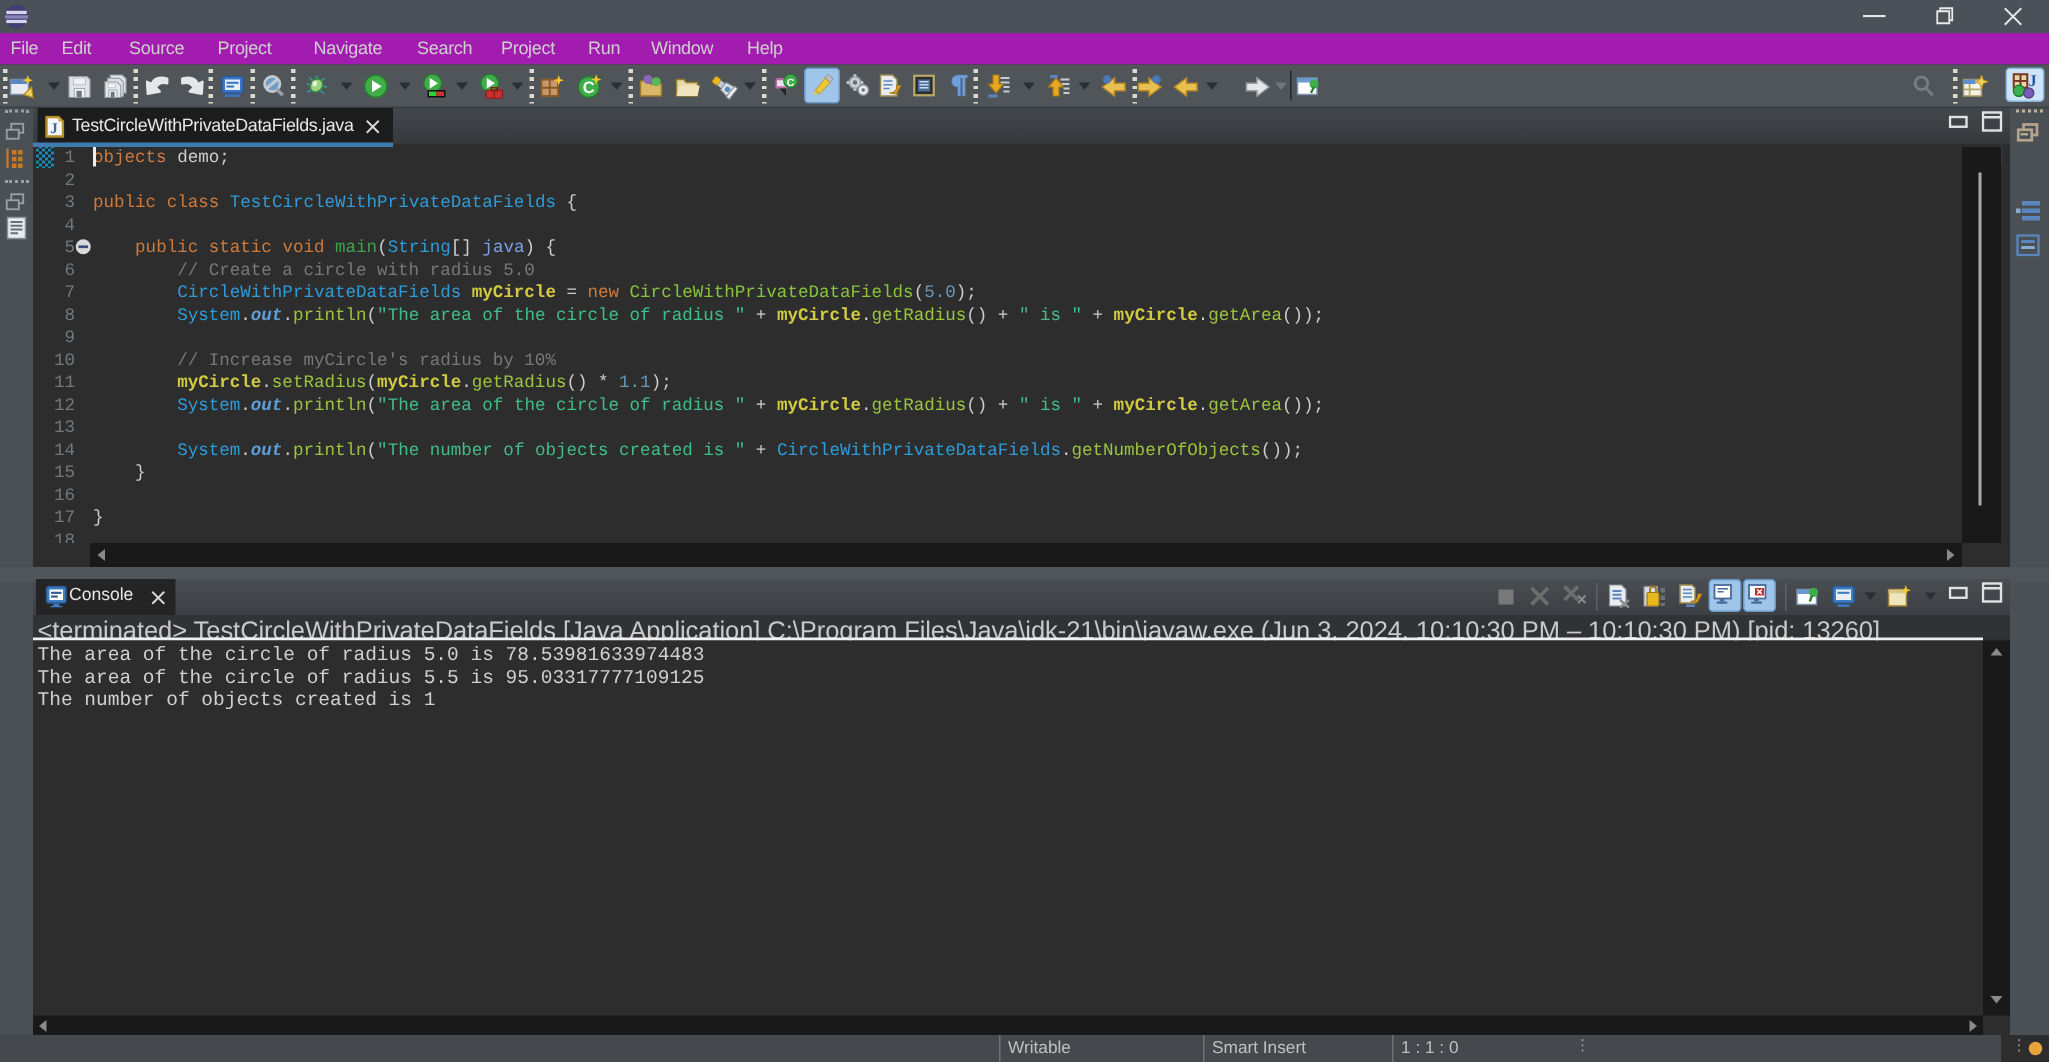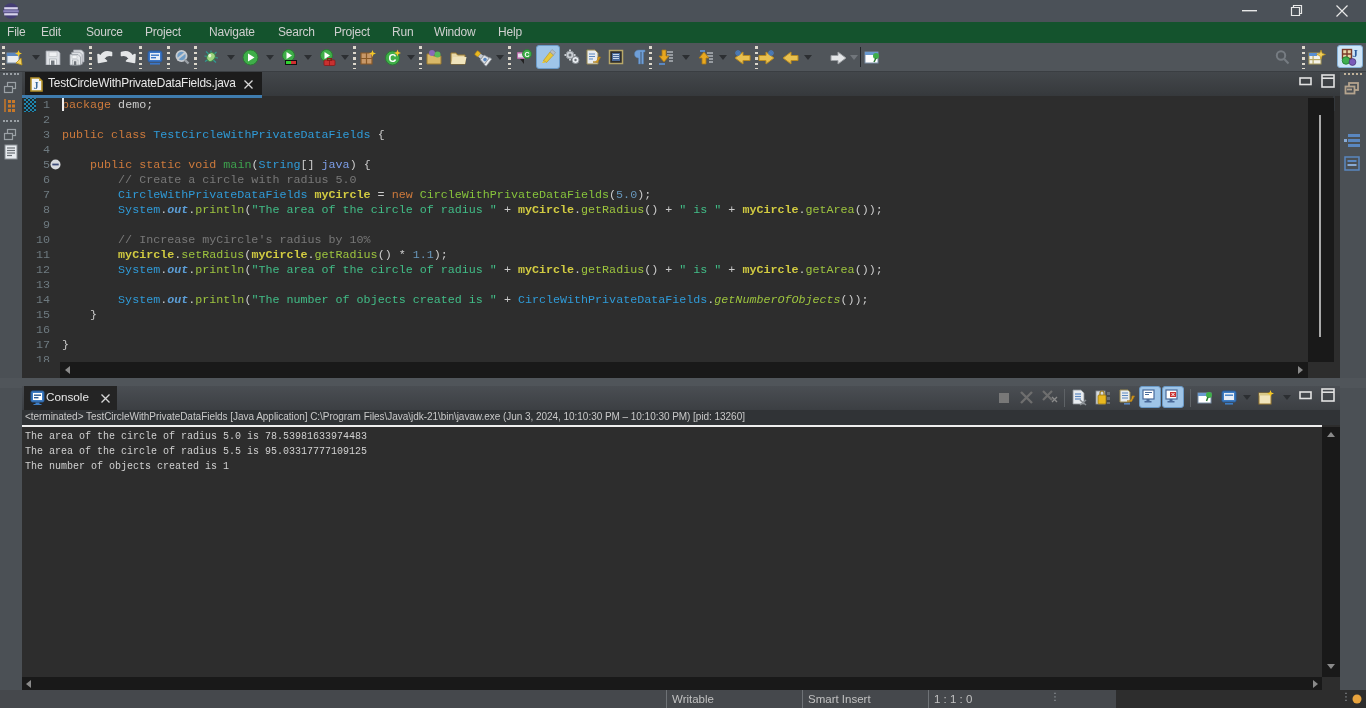--- a/index.html
+++ b/index.html
@@ -1,21 +1,21 @@
 <!DOCTYPE html>
 <html><head>
 <meta charset="utf-8">
 <style>
   * { margin:0; padding:0; box-sizing:border-box; }
   html,body { width:1366px; height:708px; overflow:hidden; background:#2d2d2d;
     font-family:"Liberation Sans", sans-serif; }
   .abs { position:absolute; }
   #titlebar { position:absolute; left:0; top:0; width:1366px; height:22px; background:#4b5158; }
   #title-text { position:absolute; left:22px; top:3px; font-size:12.2px; color:#e4e4e4; letter-spacing:-0.2px; }
-  #menubar { position:absolute; left:0; top:22px; width:1366px; height:21px; background:#14532d; }
+  #menubar { position:absolute; left:0; top:22px; width:1366px; height:21px; background:#a21caf; }
   .menu { position:absolute; top:3px; font-size:12px; color:#cfcfcf; letter-spacing:-0.2px; }
   #toolbar { position:absolute; left:0; top:43px; width:1366px; height:29px; background:#50555a; }
   .tbi { position:absolute; top:6px; }
   .caret { position:absolute; width:0; height:0; border-left:4px solid transparent; border-right:4px solid transparent; border-top:5px solid #2c2f32; top:12px; }
   .caret.dis { border-top-color:#71767b; }
   .dotsep { position:absolute; top:3px; height:23px; width:2.5px; background:repeating-linear-gradient(#ddd8cc 0 2.5px, rgba(0,0,0,0) 2.5px 5.5px); }
   .linesep { position:absolute; top:4px; height:20px; width:1px; background:#23262a; }
 
   #leftstrip { position:absolute; left:0; top:72px; width:22px; height:618px; background:#4b5055; }
   #rightstrip { position:absolute; left:1340px; top:72px; width:26px; height:618px; background:#4b5055; }
@@ -32,39 +32,39 @@
   .k { color:#ce7a3c; } 
   .t { color:#2f9bd8; } 
   .m { color:#9dc43e; } 
   .cns { color:#87c43c; } 
   .v { color:#d2cb41; font-weight:bold; } 
   .pr { color:#7d9ee8; } 
   .s { color:#41bd87; } 
   .n { color:#6897bb; } 
   .cm { color:#787878; } 
   .ou { color:#5c9fd8; font-weight:bold; font-style:italic; }
-  .sm { color:#9dc43e; font-style:italic; }
+  .sm { color:#9dc43e; }
   .mn { color:#3ea24e; } 
 
   #ed-vscroll { position:absolute; left:1308px; top:98px; width:26px; height:264px; background:#191919; }
   #ed-vthumb { position:absolute; left:11px; top:17px; width:2px; height:222px; background:#a9a9a9; }
   #ed-hscroll { position:absolute; left:60px; top:362px; width:1248px; height:16px; background:#191919; }
   #sash { position:absolute; left:0px; top:378px; width:1366px; height:10px; background:#50555a; }
 
   #ctabrow { position:absolute; left:22px; top:386px; width:1318px; height:24px; background:linear-gradient(#4a4e53,#3c3f43); }
   #ctab { position:absolute; left:2px; top:0px; width:93px; height:24px; background:#242424; }
   #ctab-text { position:absolute; left:24px; top:4px; font-size:11.7px; color:#e8e8e8; }
-  #termline { position:absolute; left:22px; top:410px; width:1318px; height:15px; background:#303336; color:#c9c9c9; font-size:10px; letter-spacing:-0.04px; }
+  #termline { position:absolute; left:22px; top:410px; width:1318px; height:15px; background:#303336; color:#c9c9c9; font-size:17px; letter-spacing:-0.04px; }
   #whiteline { position:absolute; left:22px; top:425px; width:1300px; height:2px; background:#efefef; }
   #consoleout { position:absolute; left:22px; top:427px; width:1300px; height:250px; background:#2d2d2d; color:#d0d0d0; }
   #consoleout pre { position:absolute; left:3px; top:2px; }
   #con-vscroll { position:absolute; left:1322px; top:427px; width:18px; height:250px; background:#191919; }
   #con-hscroll { position:absolute; left:22px; top:677px; width:1300px; height:13px; background:#191919; }
 
-  #statusbar { position:absolute; left:0; top:690px; width:1116px; height:18px; background:#45484c; color:#c0c0c0; font-size:11.5px; }
+  #statusbar { position:absolute; left:0; top:690px; width:1334px; height:18px; background:#45484c; color:#c0c0c0; font-size:11.5px; }
   .sbsep { position:absolute; top:0px; width:1px; height:18px; background:#6e7276; }
   .arrow-l { width:0;height:0;border-top:4px solid transparent;border-bottom:4px solid transparent;border-right:5px solid #8a8a8a; position:absolute; }
   .arrow-r { width:0;height:0;border-top:4px solid transparent;border-bottom:4px solid transparent;border-left:5px solid #8a8a8a; position:absolute; }
   .arrow-u { width:0;height:0;border-left:4px solid transparent;border-right:4px solid transparent;border-bottom:5px solid #8a8a8a; position:absolute; }
   .arrow-d { width:0;height:0;border-left:4px solid transparent;border-right:4px solid transparent;border-top:5px solid #8a8a8a; position:absolute; }
 </style>
 </head>
 <body>
 <div id="titlebar">
   <svg class="abs" style="left:3px;top:3px" width="16" height="16" viewBox="0 0 16 16">
@@ -455,21 +455,21 @@
 9
 10
 11
 12
 13
 14
 15
 16
 17
 18</pre>
-  <pre id="code" class="mono"><span class="k">package</span> demo;
+  <pre id="code" class="mono"><span class="k">objects</span> demo;
 
 <span class="k">public</span> <span class="k">class</span> <span class="t">TestCircleWithPrivateDataFields</span> {
 
     <span class="k">public</span> <span class="k">static</span> <span class="k">void</span> <span class="mn">main</span>(<span class="t">String</span>[] <span class="pr">java</span>) {
         <span class="cm">// Create a circle with radius 5.0</span>
         <span class="t">CircleWithPrivateDataFields</span> <span class="v">myCircle</span> = <span class="k">new</span> <span class="cns">CircleWithPrivateDataFields</span>(<span class="n">5.0</span>);
         <span class="t">System</span>.<span class="ou">out</span>.<span class="m">println</span>(<span class="s">"The area of the circle of radius "</span> + <span class="v">myCircle</span>.<span class="m">getRadius</span>() + <span class="s">" is "</span> + <span class="v">myCircle</span>.<span class="m">getArea</span>());
 
         <span class="cm">// Increase myCircle's radius by 10%</span>
         <span class="v">myCircle</span>.<span class="m">setRadius</span>(<span class="v">myCircle</span>.<span class="m">getRadius</span>() * <span class="n">1.1</span>);
@@ -597,21 +597,21 @@
   <svg class="abs" style="left:1299px;top:2px" width="15" height="15" fill="none" stroke="#e2e2e2" stroke-width="1.6">
       <rect x="1" y="1" width="12" height="12"></rect>
       <line x1="1" y1="4.2" x2="13" y2="4.2"></line>
     </svg>
 </div>
 <div id="termline">
     <span style="position:absolute;left:3px;top:1px">&lt;terminated&gt; TestCircleWithPrivateDataFields [Java Application] C:\Program Files\Java\jdk-21\bin\javaw.exe  (Jun 3, 2024, 10:10:30 PM – 10:10:30 PM) [pid: 13260]</span>
   </div>
 <div id="whiteline"></div>
 <div id="consoleout">
-  <pre class="mono" style="font-size:10px">The area of the circle of radius 5.0 is 78.53981633974483
+  <pre class="mono" style="font-size:13px">The area of the circle of radius 5.0 is 78.53981633974483
 The area of the circle of radius 5.5 is 95.03317777109125
 The number of objects created is 1</pre>
 </div>
 <div id="con-vscroll">
   <div class="arrow-u" style="left:5px;top:5px;position:absolute"></div>
   <div class="arrow-d" style="left:5px;top:237px;position:absolute"></div>
 </div>
 <div id="con-hscroll">
   <div class="arrow-l" style="left:4px;top:3px"></div>
   <div class="arrow-r" style="left:1291px;top:3px"></div>

